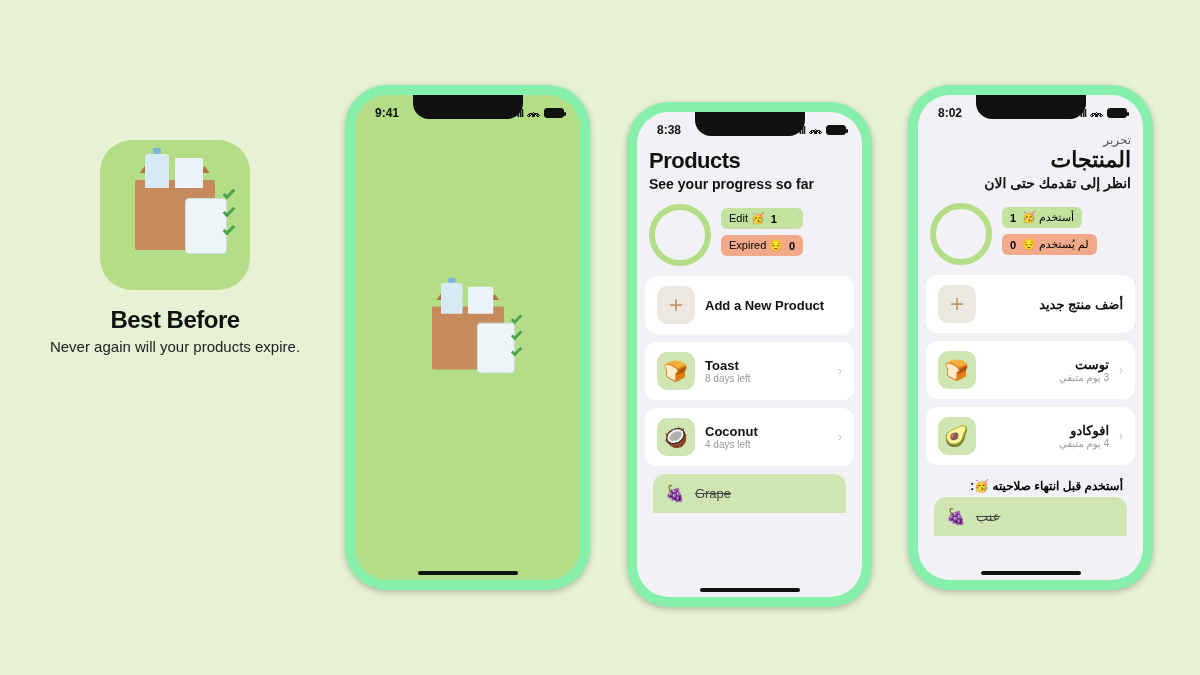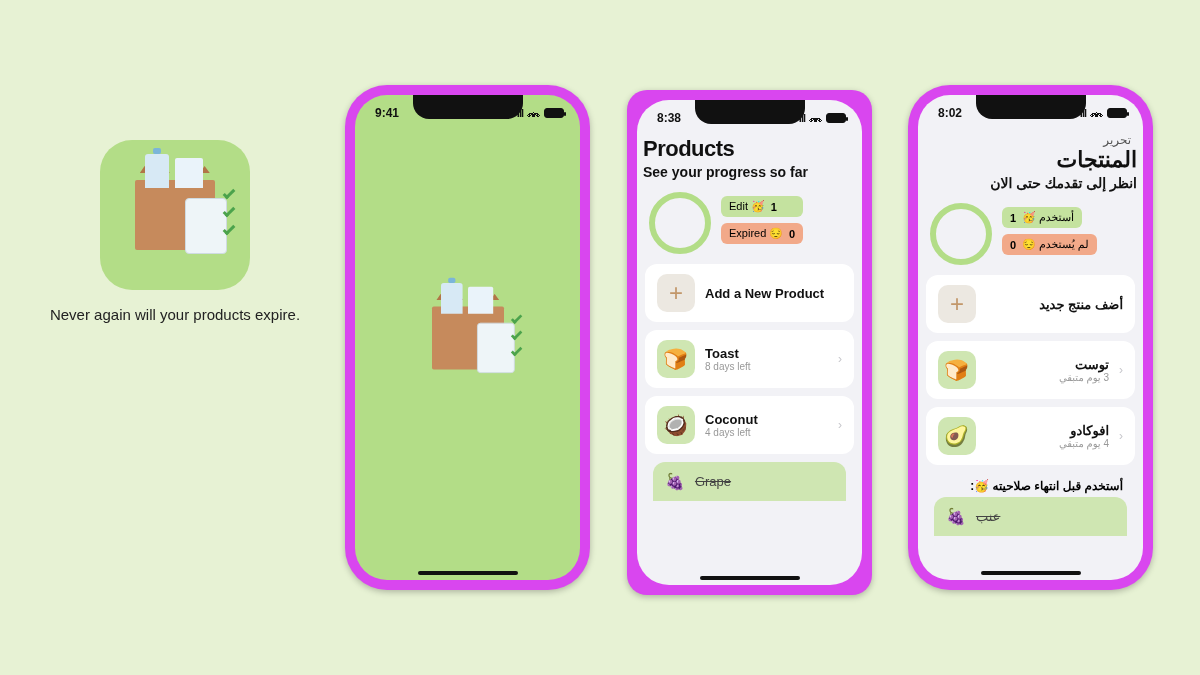--- a/index.html
+++ b/index.html
@@ -51,21 +51,21 @@
   .note { position:absolute; right:-12px; bottom:-4px; width:42px; height:56px; background:#eef5f8; border-radius:4px; border:1px solid #cfdbe2;}
   .check { position:absolute; right:-20px; width:12px; height:6px; border-left:3px solid #4ca34c; border-bottom:3px solid #4ca34c; transform:rotate(-45deg);}
   .c1{top:10px}.c2{top:28px}.c3{top:46px}
 
   
   .phone {
     position: absolute;
     width: 245px;
     height: 505px;
     border-radius: 42px;
-    background: #d946ef;
+    background: #86efac;
     padding: 10px;
     box-shadow: 0 2px 6px rgba(0,0,0,.25);
   }
   .screen {
     width: 100%; height: 100%;
     border-radius: 32px;
     overflow: hidden;
     position: relative;
   }
   .notch {
@@ -83,31 +83,31 @@
   .wifi::before{content:"";display:inline-block;width:13px;height:9px;background:
     radial-gradient(circle at 50% 100%,#111 2px,transparent 2px),
     radial-gradient(circle at 50% 130%,transparent 5px,#111 5px,#111 6px,transparent 6px),
     radial-gradient(circle at 50% 150%,transparent 8px,#111 8px,#111 9px,transparent 9px);}
   .batt{display:inline-block;width:20px;height:10px;border:1px solid #111;border-radius:3px;position:relative;background:#111;}
   .batt::after{content:"";position:absolute;right:-3px;top:3px;width:2px;height:4px;background:#111;border-radius:1px;}
   .home-ind{position:absolute;bottom:5px;left:50%;transform:translateX(-50%);width:100px;height:4px;background:#111;border-radius:3px;z-index:60;}
 
   
   #ph-splash { left: 345px; top: 85px; }
-  #ph-en     { left: 627px; top: 90px; border-radius: 20px; }
+  #ph-en     { left: 627px; top: 102px; }
   #ph-ar     { left: 908px; top: 85px; }
 
   
   .splash { background:#b3dd87; height:100%; }
   .splash .bag-art{ transform: translate(-50%,-50%) scale(.9); }
 
   
   .app-bg { background:#f2f2f6; height:100%; display:flex; flex-direction:column; }
   .nav-bar { padding: 2px 12px 0; font-size:12px; color:#555;}
-  .header { padding: 0 6px 6px;}
+  .header { padding: 0 12px 6px;}
   .header h2{ font-size:22px; font-weight:800; color:#111; letter-spacing:-.5px;}
   .header .sub{ font-size:14px; font-weight:600; color:#111; margin-top:2px;}
   .progress-row{ display:flex; gap:10px; padding:6px 12px 10px; align-items:flex-start;}
   .ring{ width:62px;height:62px;border-radius:50%;border:6px solid #b3dd87; background:transparent;}
   .pills{ display:flex; flex-direction:column; gap:6px; margin-top:4px;}
   .pill{ font-size:11px; padding:4px 8px; border-radius:6px; display:flex; gap:6px; align-items:center; font-weight:500;}
   .pill.saved{ background:#c4e29f;}
   .pill.expired{ background:#f2a989;}
   .pill .num{font-weight:600;}
 
@@ -141,20 +141,21 @@
       <div class="bag-body">
         <div class="milk"></div>
           <div class="juice"></div>
         <div class="note"></div>
         <div class="check c1"></div>
           <div class="check c2"></div>
           <div class="check c3"></div>
       </div>
     </div>
   </div>
+  <h1>Best Before</h1>
   <p>Never again will your products expire.</p>
 </div>
 
 <div class="phone" id="ph-splash">
   <div class="screen splash">
     <div class="notch"></div>
     <div class="statusbar">
       <span>9:41</span>
       <span class="sb-right">
         <span class="signal"></span>

